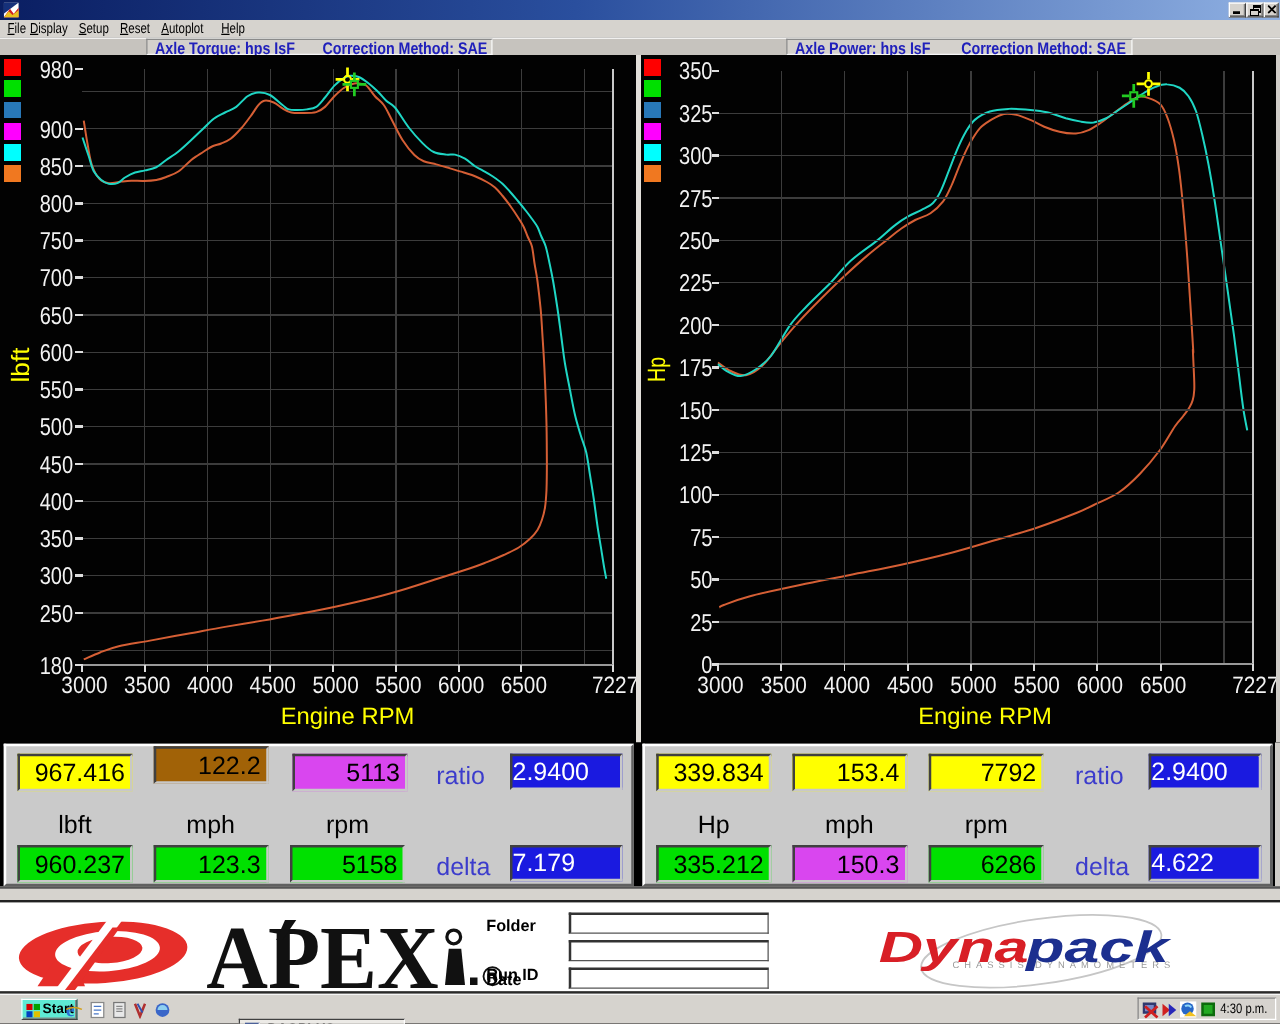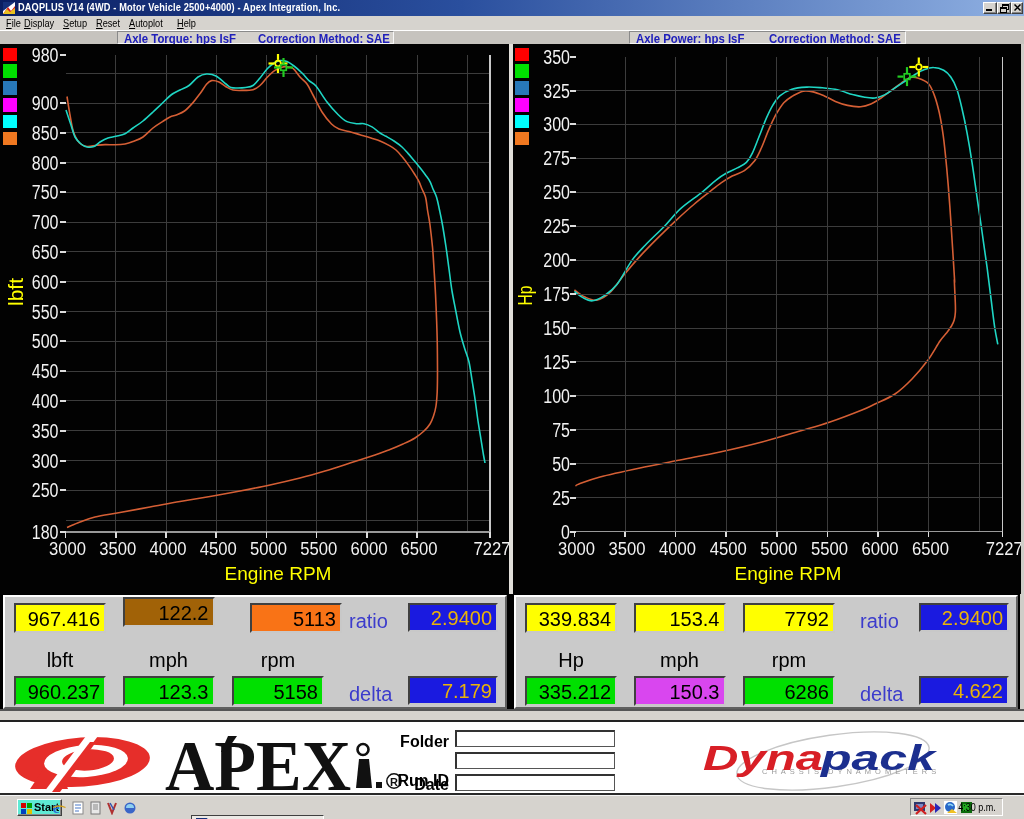--- a/index.html
+++ b/index.html
@@ -14,47 +14,46 @@
   border:1px solid; border-color:#fff #404040 #404040 #fff; box-shadow:inset -1px -1px 0 #868686;
   font-size:9px; font-weight:bold; color:#000; text-align:center; line-height:10px; }
 .menubar { position:absolute; left:0; top:16px; width:1024px; height:14px; background:#d6d3ce; font-size:11.5px; color:#000; }
 .menubar span.mi { position:absolute; top:1px; }
 .hdr { position:absolute; top:30px; width:512px; height:14px; background:#c6c3be; border-top:1px solid #fff; }
 .hdrcell { position:absolute; top:30.5px; height:13.5px; background:#d4d1cc; border:1px solid; border-color:#8a8a8a #f7f7f7 #f7f7f7 #8a8a8a; }
 .hdrtx { position:absolute; top:31px; color:#2020bb; font-weight:bold; font-size:13.5px; }
 .dpanel { position:absolute; top:595px; height:114px; width:504px; background:#cacaca;
   border:2px solid; border-color:#ffffff #606060 #606060 #ffffff; }
 .vbox { position:absolute; height:30px; border:2px solid; border-color:#404040 #c8c8c8 #c8c8c8 #404040; font-size:20px; color:#000; text-align:right; padding:3px 4px 0 0; width:92px; }
-.bluebox { position:absolute; height:29px; width:90px; background:#1a1ae0; border:2px solid; border-color:#404040 #c8c8c8 #c8c8c8 #404040; font-size:20px; color:#eab308; text-align:right; padding:2px 4px 0 0; }
+.bluebox { position:absolute; height:29px; width:90px; background:#1a1ae0; border:2px solid; border-color:#404040 #c8c8c8 #c8c8c8 #404040; font-size:20px; color:#ffffff; text-align:left; padding:2px 4px 0 0; }
 .ulab { position:absolute; top:52px; width:92px; text-align:center; font-size:20px; color:#000; }
 .blab { position:absolute; color:#3c3ccc; font-size:20px; }
 .graystrip { position:absolute; left:0; top:709px; width:1024px; height:13px; background:#d6d3ce; border-top:2px solid #555; border-bottom:2px solid #222; }
 .white { position:absolute; left:0; top:722px; width:1024px; height:71px; background:#fff; }
-.formlab { position:absolute; font-size:16px; font-weight:bold; color:#000; text-align:right; width:60px; }
+.formlab { position:absolute; font-size:13px; font-weight:bold; color:#000; width:60px; }
 .finput { position:absolute; left:455px; width:160px; height:17px; background:#fff; border:1px solid #555; border-top:2px solid #333; border-left:2px solid #333; }
 .taskbar { position:absolute; left:0; top:793px; width:1024px; height:26px; background:#d6d3ce; border-top:2px solid #2a2a2a; }
 .tbhl { position:absolute; left:0; top:795px; width:1024px; height:1px; background:#f5f5f5; }
 .startbtn { position:absolute; left:17px; top:799px; width:45px; height:17px; background:#5eead4;
   border:1px solid; border-color:#fff #404040 #404040 #fff; box-shadow:inset -1px -1px 0 #868686;
   font-size:11px; font-weight:bold; padding-left:16px; line-height:15px; }
 .taskbtn { position:absolute; left:191px; top:815px; width:133px; height:17px; background:#eceae6;
   border:1px solid; border-color:#404040 #fff #fff #404040; font-size:11px; font-weight:bold; padding-left:22px; line-height:15px; }
-.tray { position:absolute; left:910px; top:798px; width:93px; height:18px; background:#d6d3ce;
+.tray { position:absolute; left:910px; top:798px; width:111px; height:18px; background:#d6d3ce;
   border:1px solid; border-color:#868686 #fff #fff #868686; }
 .trtime { position:absolute; right:6px; top:2px; font-size:11px; color:#000; }
 </style></head><body>
 
 <div class="titlebar">
 <svg class="abs" style="left:3px;top:2px" width="12" height="12" viewBox="0 0 12 12">
       <rect width="12" height="12" fill="#fff"></rect>
       <path d="M0,0 L12,0 L0,9 Z" fill="#15307a"></path>
       <path d="M0,12 L5,5 L8,9 L12,4 L12,12 Z" fill="#d42020"></path>
       <path d="M0,12 L4,7 L7,10 L12,6 L12,12 Z" fill="#e8c020"></path>
     </svg>
-<div class="titletxt"><span class="sq">DAQPLUS V14 (4WD - Motor Vehicle 2500+4000) - Apex Integration, Inc.</span></div>
 <div class="wbtn" style="left:983px"></div>
 <svg class="abs" style="left:986px;top:9px" width="7" height="3" viewBox="0 0 7 3" shape-rendering="crispEdges">
       <rect width="6" height="2" fill="#000"></rect>
     </svg>
 <div class="wbtn" style="left:997px"></div>
 <svg class="abs" style="left:1000px;top:4px" width="9" height="9" viewBox="0 0 9 9" shape-rendering="crispEdges">
       <rect x="2.5" y="0.5" width="6" height="5" fill="none" stroke="#000"></rect>
       <rect x="3" y="1" width="5" height="1" fill="#000"></rect>
       <rect x="0.5" y="3.5" width="6" height="5" fill="#d6d3ce" stroke="#000"></rect>
       <rect x="1" y="4" width="5" height="1" fill="#000"></rect>
@@ -273,21 +272,21 @@
       <line x1="907" y1="36.19999999999999" x2="907" y2="42.099999999999994" stroke="#22cc22" stroke-width="2.2"></line>
       <line x1="897.5" y1="32.599999999999994" x2="903.4" y2="32.599999999999994" stroke="#22cc22" stroke-width="2.2"></line>
       <line x1="910.6" y1="32.599999999999994" x2="916.5" y2="32.599999999999994" stroke="#22cc22" stroke-width="2.2"></line>
       <rect x="904.2" y="29.799999999999994" width="5.6" height="5.6" fill="none" stroke="#22cc22" stroke-width="1.7"></rect>
 </g>
 </svg>
 <div class="abs" style="left:0;top:594px;width:1024px;height:118px;background:#000"></div>
 <div class="dpanel" style="left:3px">
     <div class="vbox" style="left:9px;top:5.5px;background:#ffff00">967.416</div>
     <div class="vbox" style="left:117.5px;top:0;background:#a16207">122.2</div>
-    <div class="vbox" style="left:245px;top:5.5px;background:#f97316">5113</div>
+    <div class="vbox" style="left:229px;top:5.5px;background:#d946ef">5113</div>
     <div class="vbox" style="left:9px;top:79px;background:#00e000">960.237</div>
     <div class="vbox" style="left:117.5px;top:79px;background:#00e000">123.3</div>
     <div class="vbox" style="left:227px;top:79px;background:#00e000">5158</div>
     <div class="ulab" style="left:9px">lbft</div>
     <div class="ulab" style="left:117.5px">mph</div>
     <div class="ulab" style="left:227px">rpm</div>
     <div class="blab" style="left:344px;top:13px">ratio</div>
     <div class="blab" style="left:344px;top:86px">delta</div>
     <div class="bluebox" style="left:403px;top:5.5px">2.9400</div>
     <div class="bluebox" style="left:403px;top:79px">7.179</div>

